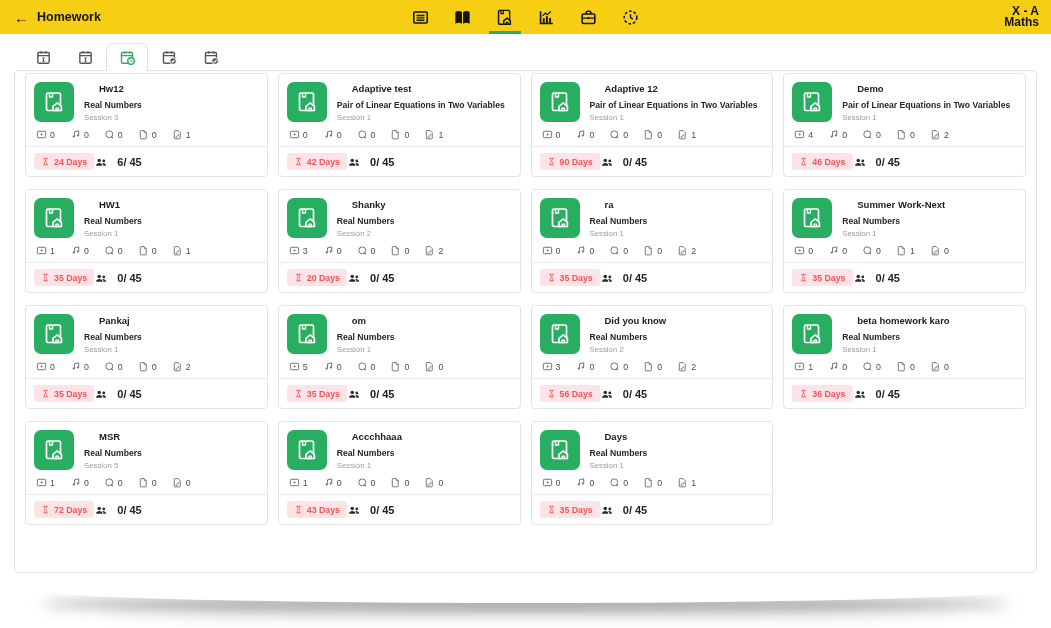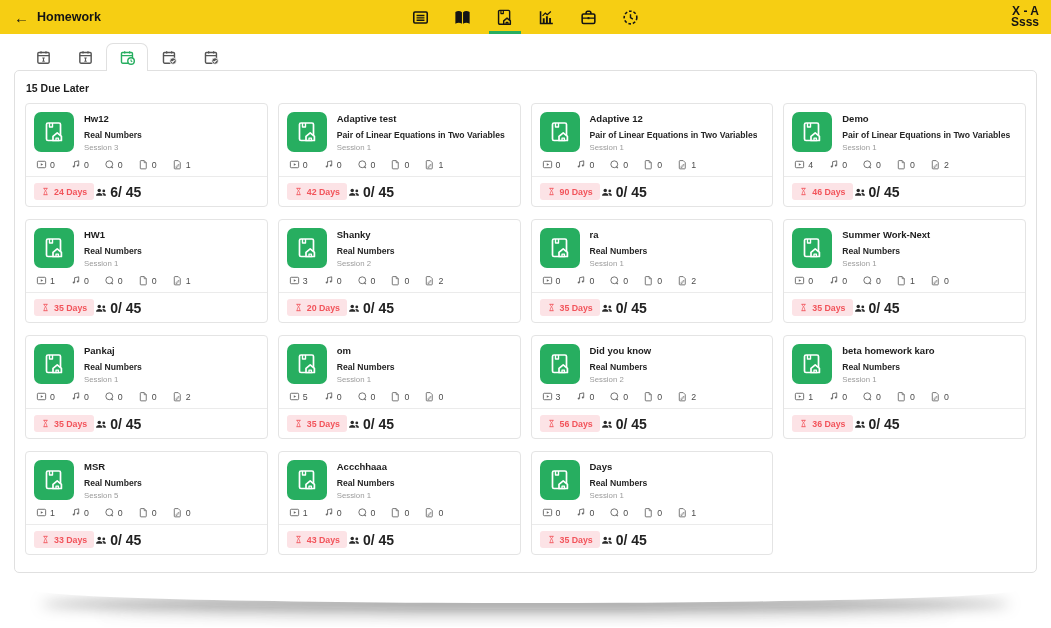--- a/index.html
+++ b/index.html
@@ -28,30 +28,30 @@
 
   .cards-grid { display:grid; grid-template-columns:repeat(4,1fr); column-gap:10px; row-gap:12px; padding:2px 10px 16px 10px; }
 
   
   .card { border:1px solid #e4e4e4; border-radius:4px; background:#fff; cursor:pointer; display:flex; flex-direction:column; }
   .card-main { padding:8px 8px 6px 8px; flex:1; }
   .card-head { display:flex; gap:10px; }
   .card-badge-ico { width:40px; height:40px; border-radius:7px; background:#27AE60; flex:0 0 40px; display:flex; align-items:center; justify-content:center; }
   .card-badge-ico svg { width:24px; height:24px; }
   .card-texts { min-width:0; padding-top:1px; }
-  .card-title { font-size:9.5px; font-weight:bold; color:#1c1c1c; margin-bottom:6px; white-space:nowrap; }
+  .card-title { font-size:9.5px; font-weight:bold; color:#1c1c1c; margin-bottom:6px; white-space:nowrap;margin-left:15px; }
   .card-topic { font-size:8.6px; font-weight:600; color:#262626; margin-bottom:3px; white-space:nowrap; overflow:hidden; }
   .card-session { font-size:7.8px; color:#9b9b9b; }
   .stats-row { display:flex; gap:15px; margin-top:7px; padding-left:2px; }
   .stat { display:flex; align-items:center; gap:3px; font-size:8.8px; color:#4c4c4c; }
   .stat svg { width:11px; height:11px; }
   .card-foot { border-top:1px solid #ebebeb; padding:6px 8px; display:flex; align-items:center; }
   .due-badge { display:inline-flex; align-items:center; gap:4px; background:#FCE3E6; color:#F2545B; font-size:8.8px; font-weight:600; padding:3.5px 7px; border-radius:3px; }
   .due-badge svg { width:9px; height:9px; }
-  .students { display:flex; align-items:center; gap:2px; font-size:14px; font-weight:bold; color:#222; }
+  .students { display:flex; align-items:center; gap:9px; font-size:11px; font-weight:bold; color:#222; }
   .students svg { width:14px; height:14px; }
 
   
   .shadow-wrap { position:relative; height:50px; margin-top:4px; overflow:hidden; }
   .page-shadow { height:26px; margin:0 34px; border-radius:50%;
     box-shadow:0 14px 13px -7px rgba(45,45,45,0.55); }
   .page-shadow2 { height:20px; margin:-14px 90px 0; border-radius:50%;
     box-shadow:0 16px 14px -8px rgba(90,90,90,0.30); }
 </style>
 </head>
@@ -102,21 +102,21 @@
     <span class="nav-ico">
       <svg viewBox="0 0 24 24" fill="none" stroke="#141414" stroke-width="2">
         <circle cx="12" cy="12" r="8" stroke-dasharray="3.4 2.4"></circle>
         <path d="M12 8v4.2l3 1.8" stroke-width="1.8"></path>
       </svg>
     </span>
   </div>
 
   <div class="appbar-right">
     <div>X - A</div>
-    <div>Ssss</div>
+    <div>Maths</div>
   </div>
 </div>
 
 <div class="tabs-row">
   <span class="tab">
     <svg viewBox="0 0 24 24" fill="none" stroke="#555" stroke-width="2">
       <rect x="4" y="5" width="16" height="15" rx="1.5"></rect>
       <path d="M8.5 3v3.5M15.5 3v3.5M4 9.5h16" stroke-width="1.8"></path>
       <path d="M10.3 12.8h3.4M12 12.8v4.4M10.3 17.2h3.4" stroke-width="1.5"></path>
     </svg>
@@ -148,21 +148,20 @@
     <svg viewBox="0 0 24 24" fill="none" stroke="#555" stroke-width="2">
       <rect x="3.5" y="5" width="15.5" height="15" rx="1.5"></rect>
       <path d="M8 3v3.5M15 3v3.5M3.5 9.5h15.5" stroke-width="1.8"></path>
       <circle cx="17" cy="17" r="4.6" fill="#555" stroke="#fff" stroke-width="1.2"></circle>
       <path d="M14.8 17l1.6 1.6 2.8-2.9" stroke="#fff" stroke-width="1.5"></path>
     </svg>
   </span>
 </div>
 
 <div class="panel">
-  <div class="panel-heading">15 Due Later</div>
   <div class="cards-grid">
   <div class="card">
     <div class="card-main">
       <div class="card-head">
         <span class="card-badge-ico">
           <svg viewBox="0 0 24 24" fill="none" stroke="#fff" stroke-width="1.7" stroke-linejoin="round">
             <rect x="4.5" y="3" width="14" height="17.5" rx="1.5"></rect>
             <path d="M7.5 3v4h3V3" stroke-width="1.4"></path>
             <path d="M11 20.5v-4.2l4.2-3.5 4.2 3.5v4.2z" fill="#27AE60"></path>
             <path d="M14 20.5v-2.4h2.4v2.4" stroke-width="1.3"></path>
@@ -1124,21 +1123,21 @@
           <span>0</span>
         </span>
       </div>
     </div>
     <div class="card-foot">
       <span class="due-badge">
         <svg viewBox="0 0 24 24" fill="none" stroke="#F2545B" stroke-width="2.4">
           <path d="M6.5 3.5h11M6.5 20.5h11"></path>
           <path d="M8.5 3.5c0 5.5 7 6 7 17M15.5 3.5c0 5.5-7 6-7 17" stroke-width="2"></path>
         </svg>
-        <span>33 Days</span>
+        <span>72 Days</span>
       </span>
       <span class="students">
         <svg viewBox="0 0 24 24" fill="#2b2b2b">
           <circle cx="9" cy="9.5" r="3"></circle>
           <path d="M3.5 18.5c0-3.2 2.6-4.8 5.5-4.8s5.5 1.6 5.5 4.8z"></path>
           <circle cx="16.8" cy="10.2" r="2.4"></circle>
           <path d="M15.6 13.9c2.7.1 4.9 1.7 4.9 4.6h-4.2c-.2-1.9-.9-3.4-2.1-4.2.5-.3.9-.4 1.4-.4z"></path>
         </svg>
         <span>0/ 45</span>
       </span>

